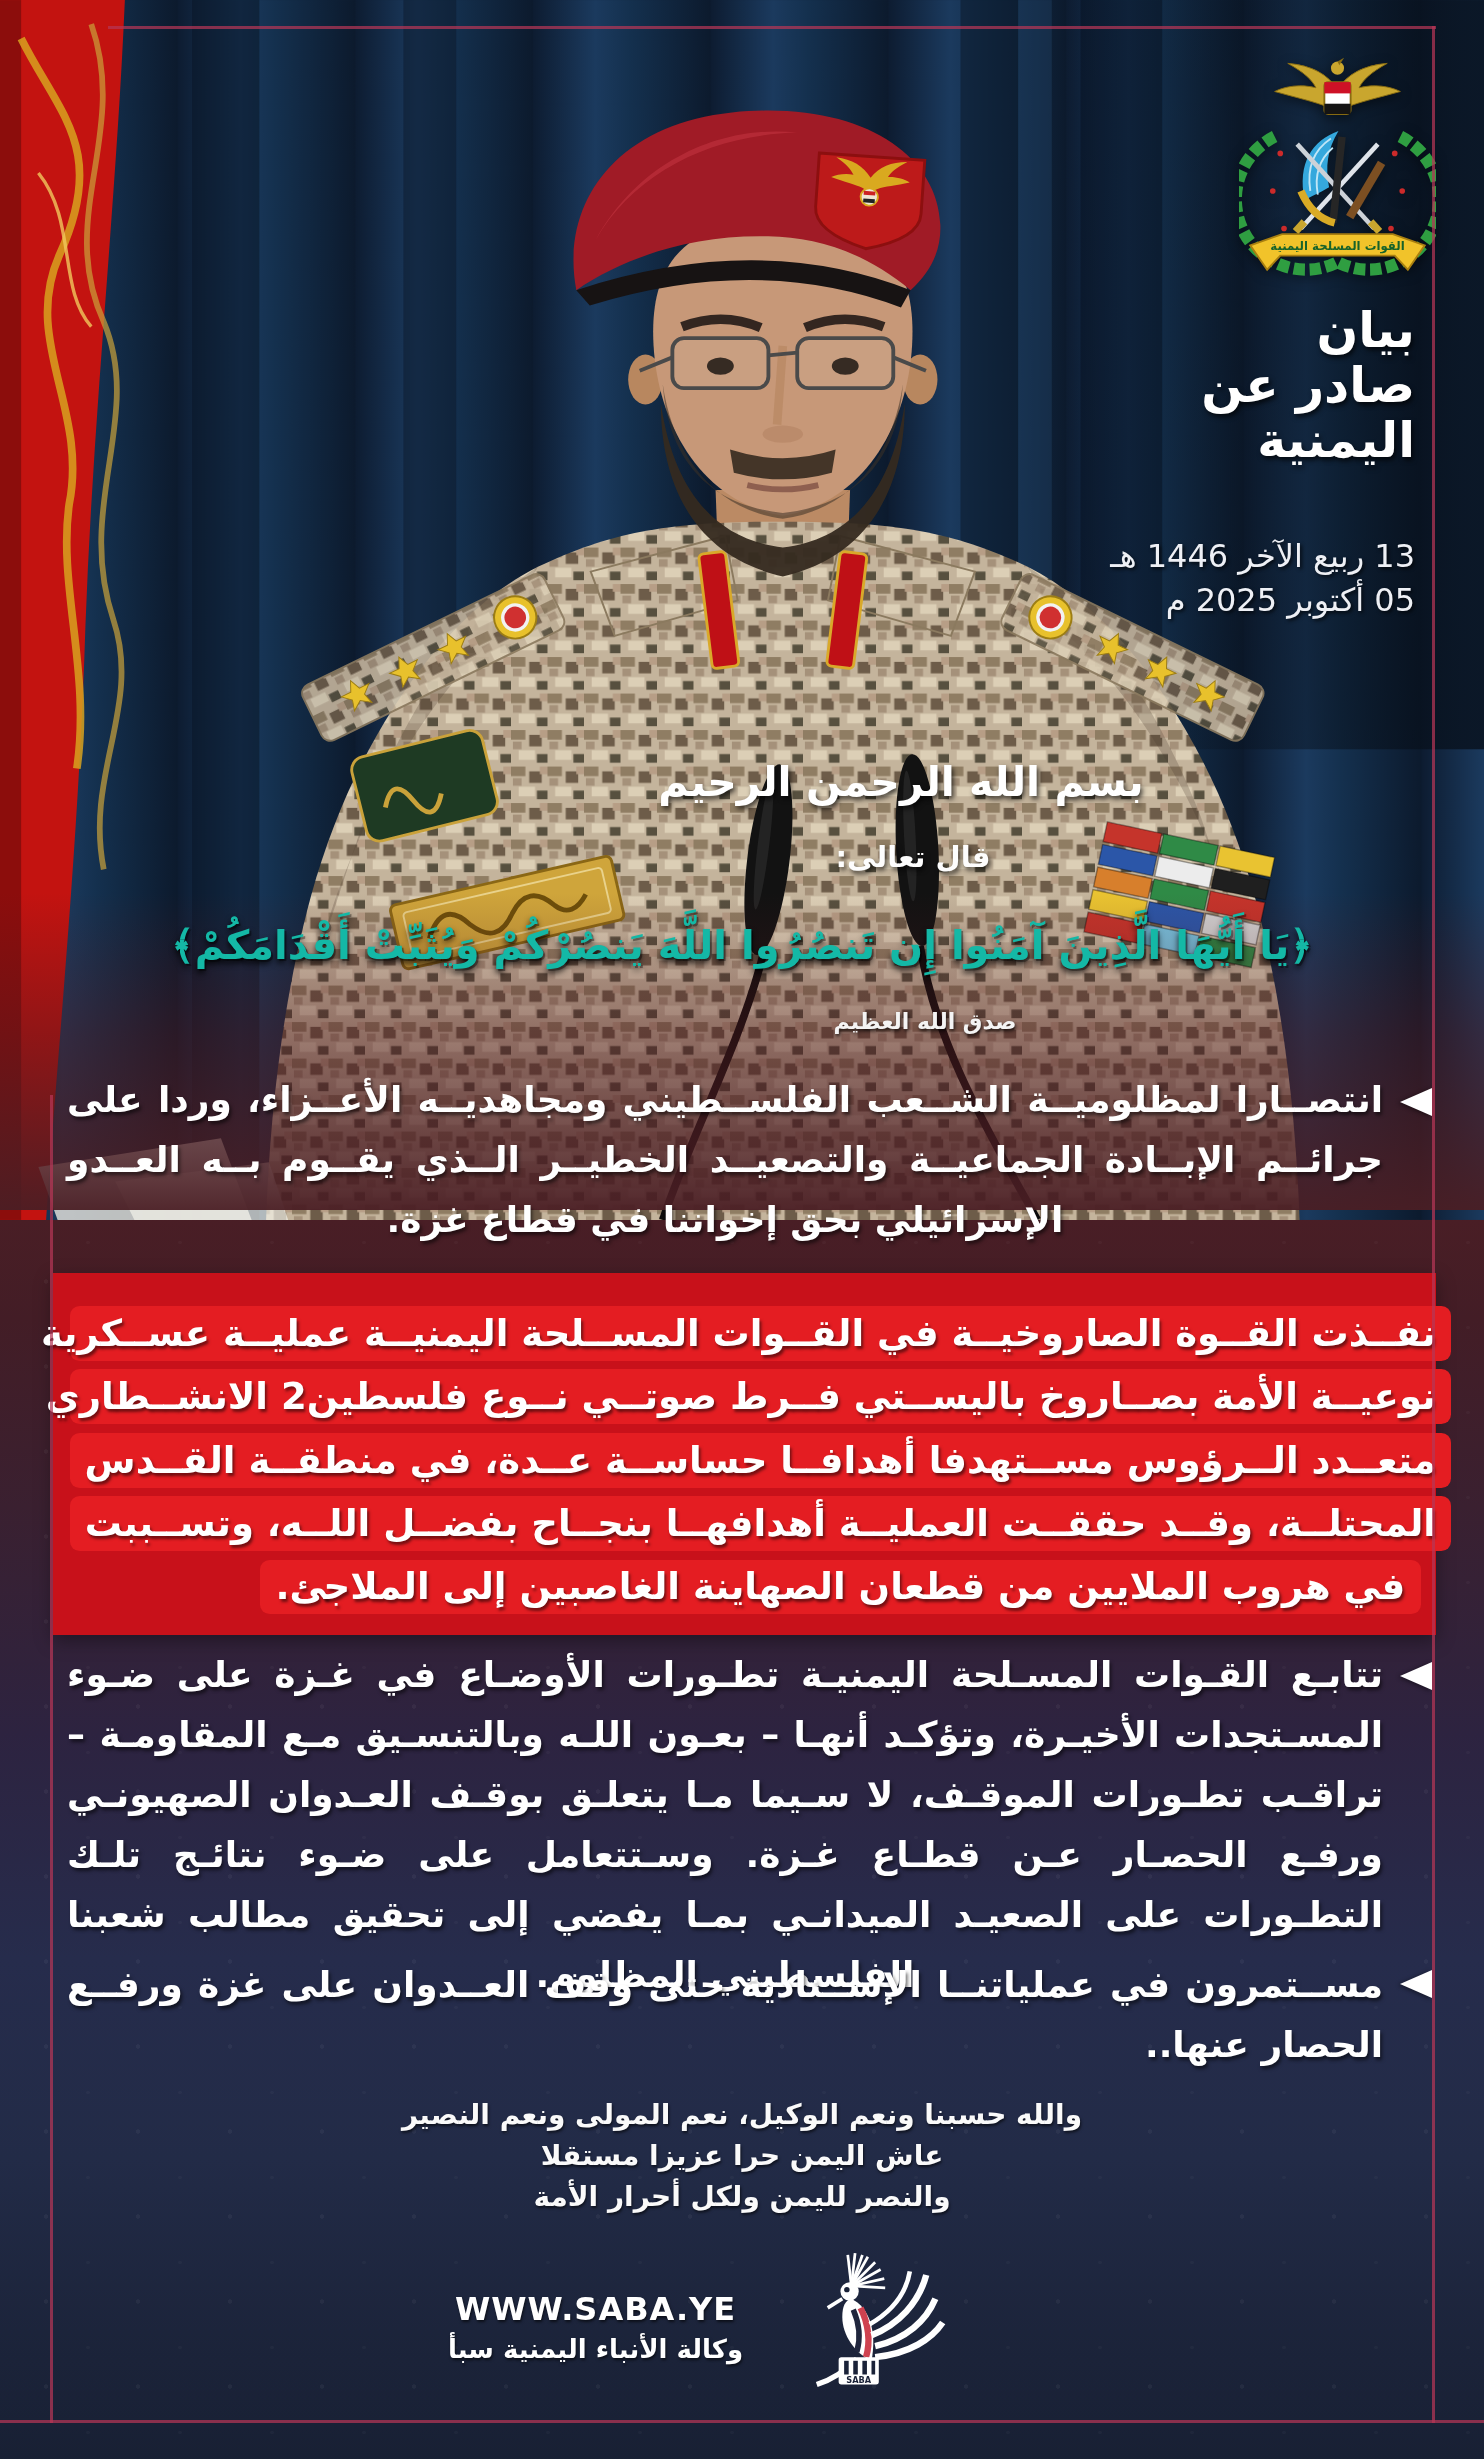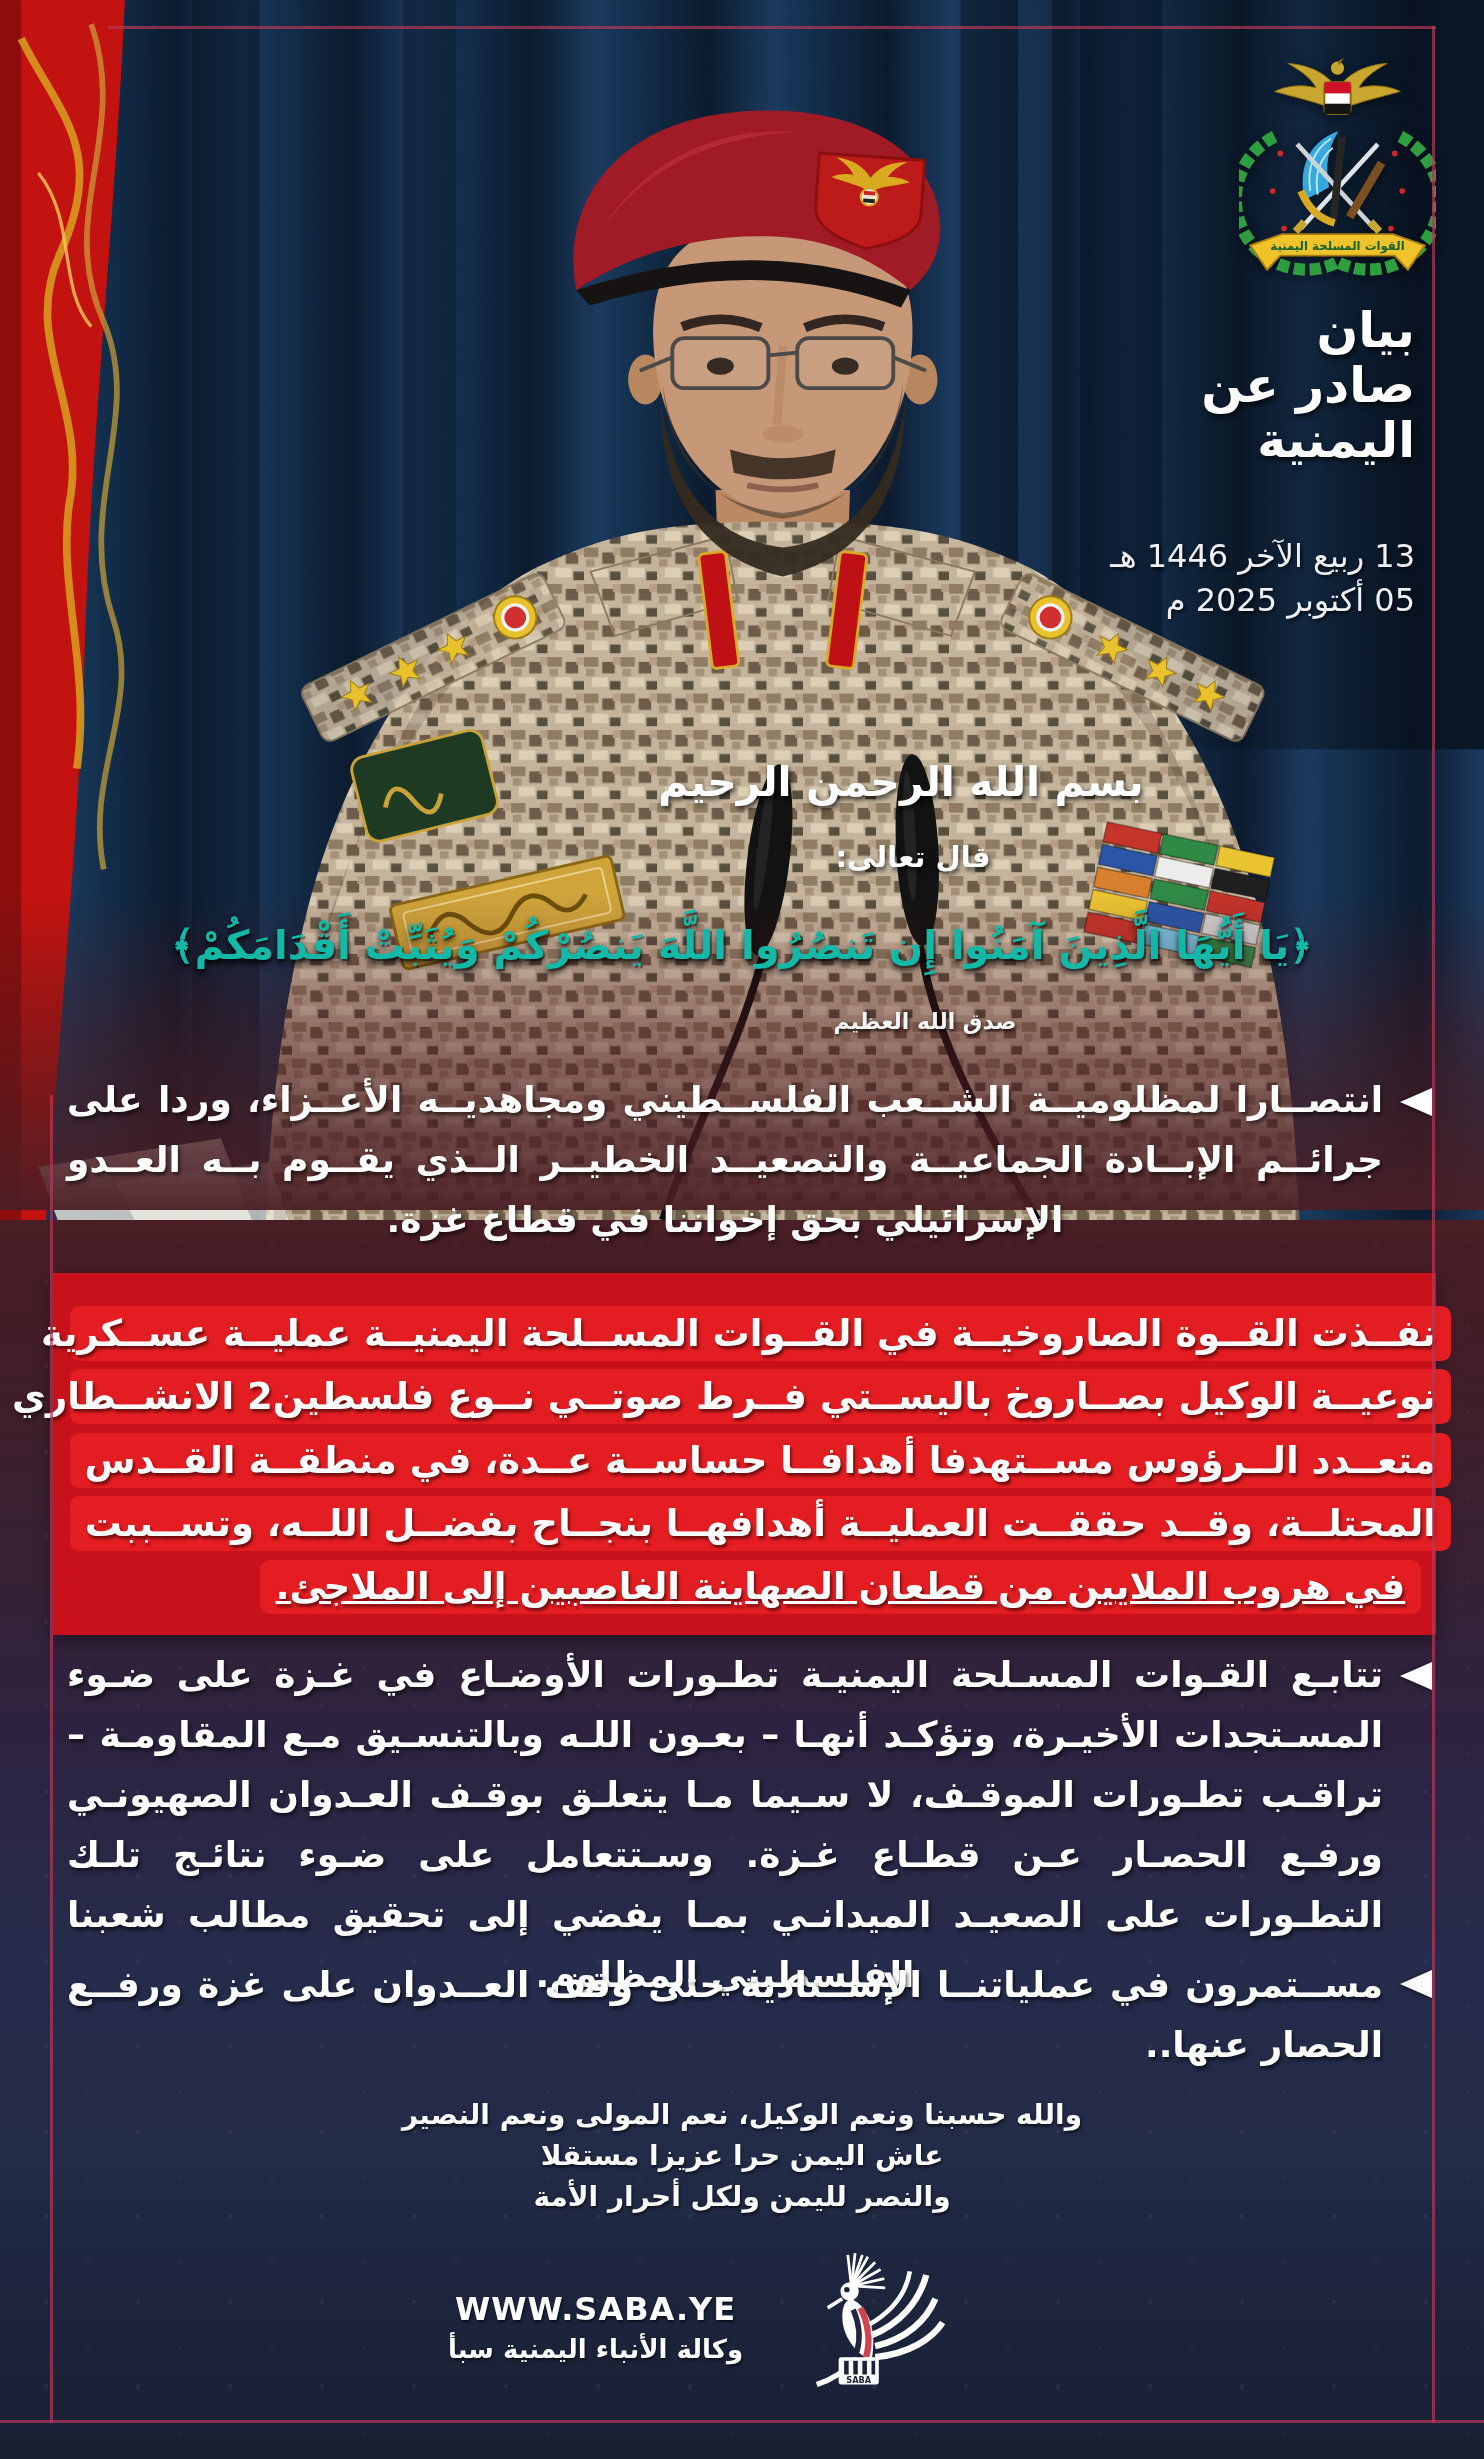--- a/index.html
+++ b/index.html
@@ -79,21 +79,21 @@
     position:absolute;left:53px;right:48px;top:1273px;min-height:354px;
     background:#c8111a;padding:33px 15.4px 21px 17.3px;box-sizing:border-box;
     box-shadow:0 5.8px 17.3px rgba(0,0,0,.35);
   }
   .redbox .strip{
     direction:rtl;background:#e41d22;border-radius:9.6px;color:#fff;
     font-size:37px;font-weight:bold;line-height:49px;padding:2.9px 15.4px;
     margin:0 0 8.6px auto;width:fit-content;max-width:100%;white-space:nowrap;
     text-shadow:1.9px 2.9px 2.9px rgba(0,0,0,.5);
   }
-  .redbox .strip:last-child{margin-bottom:0;text-decoration:underline;}
+  .redbox .strip:last-child{margin-bottom:0;}
 
   .tri{
     position:absolute;width:0;height:0;right:52px;
     border-top:14.4px solid transparent;border-bottom:14.4px solid transparent;
     border-right:32px solid #ffffff;
     filter:drop-shadow(-1.9px 1.9px 1.9px rgba(0,0,0,.45));
   }
   .tri-1{top:1088px;}
   .tri-2{top:1324px;z-index:4;}
   .tri-3{top:1662px;}
@@ -331,21 +331,21 @@
   <div class="bismillah rtl z-top">بسم الله الرحمن الرحيم</div>
   <div class="qala rtl z-top">قال تعالى:</div>
   <div class="verse rtl z-top">﴿يَا أَيُّهَا الَّذِينَ آمَنُوا إِن تَنصُرُوا اللَّهَ يَنصُرْكُمْ وَيُثَبِّتْ أَقْدَامَكُمْ﴾</div>
   <div class="sadaqa rtl z-top">صدق الله العظيم</div>
 
   <div class="tri tri-1"></div>
   <div class="para para-1 rtl z-top">انتصــارا لمظلوميــة الشــعب الفلســطيني ومجاهديــه الأعــزاء، وردا على جرائــم الإبــادة الجماعيــة والتصعيــد الخطيــر الــذي يقــوم بــه العــدو الإسرائيلي بحق إخواننا في قطاع غزة.</div>
 
   <div class="redbox z-top">
     <div class="strip">نفــذت القــوة الصاروخيــة في القــوات المســلحة اليمنيــة عمليــة عســكرية</div>
-    <div class="strip">نوعيــة الوكيل بصــاروخ باليســتي فــرط صوتــي نــوع فلسطين2 الانشــطاري</div>
+    <div class="strip">نوعيــة الأمة بصــاروخ باليســتي فــرط صوتــي نــوع فلسطين2 الانشــطاري</div>
     <div class="strip">متعــدد الــرؤوس مســتهدفا أهدافــا حساســة عــدة، في منطقــة القــدس</div>
     <div class="strip">المحتلــة، وقــد حققــت العمليــة أهدافهــا بنجــاح بفضــل اللــه، وتســببت</div>
     <div class="strip">في هروب الملايين من قطعان الصهاينة الغاصبين إلى الملاجئ.</div>
   </div>
   <div class="tri tri-2"></div>
 
   <div class="tri tri-3"></div>
   <div class="para para-3 rtl z-top">تتابـع القـوات المسـلحة اليمنيـة تطـورات الأوضـاع في غـزة على ضـوء المسـتجدات الأخيـرة، وتؤكـد أنهـا – بعـون اللـه وبالتنسـيق مـع المقاومـة – تراقـب تطـورات الموقـف، لا سـيما مـا يتعلـق بوقـف العـدوان الصهيونـي ورفـع الحصـار عـن قطـاع غـزة. وسـتتعامل على ضـوء نتائـج تلـك التطـورات على الصعيـد الميدانـي بمـا يفضي إلى تحقيق مطالب شعبنا الفلسطيني المظلوم.</div>
 
   <div class="tri tri-4"></div>

